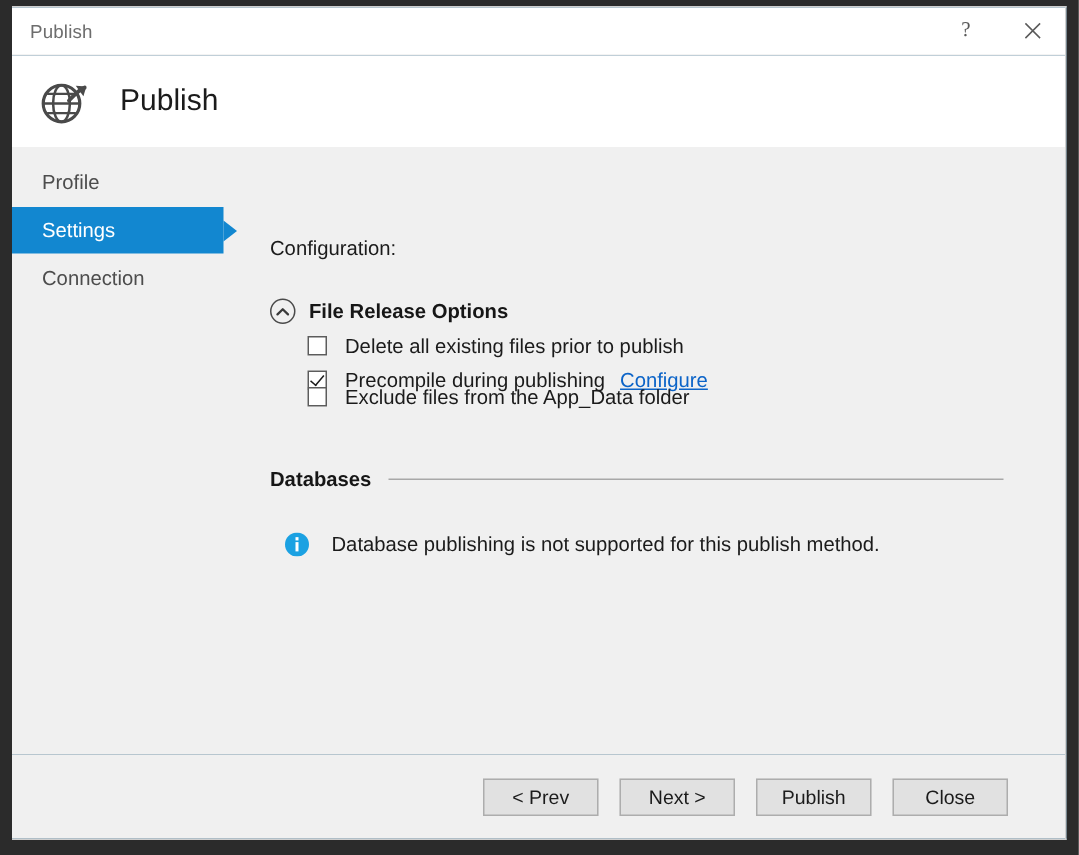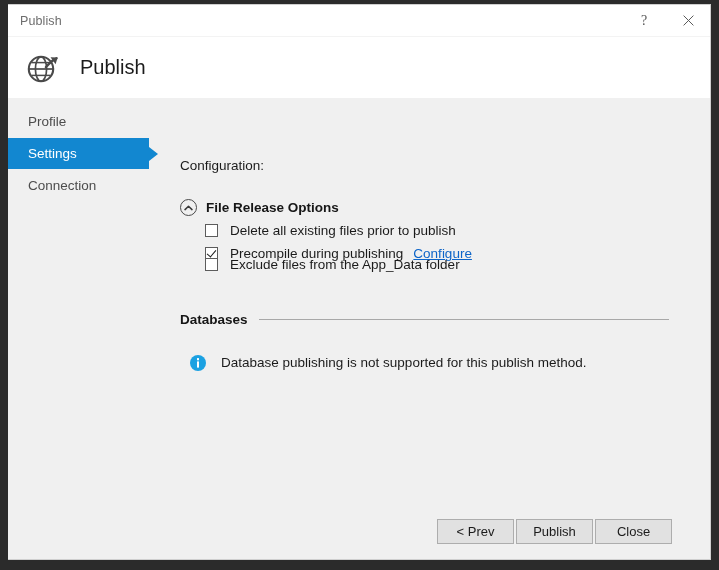--- a/index.html
+++ b/index.html
@@ -272,21 +272,21 @@
   }
 
   
   #footer {
     height: 56px;
     flex: none;
     display: flex;
     align-items: center;
     justify-content: flex-end;
     padding-right: 38px;
-    gap: 2px;
+    gap: 14px;
     background: #f0f0f0;
   }
   .footer-btn {
     width: 77px;
     height: 25px;
     background: #e1e1e1;
     border: 1px solid #adadad;
     font-size: 13px;
     color: #1b1b1b;
     font-family: "Liberation Sans", sans-serif;
@@ -392,17 +392,18 @@
           </svg>
         </span>
         <span id="db-message-text">Database publishing is not supported for this publish method.</span>
       </div>
 
     </div>
   </div>
 
   <div id="footer">
     <div class="footer-btn">&lt; Prev</div>
+    <div class="footer-btn">Next &gt;</div>
     <div class="footer-btn">Publish</div>
     <div class="footer-btn">Close</div>
   </div>
 
 </div>
 
 </body></html>

